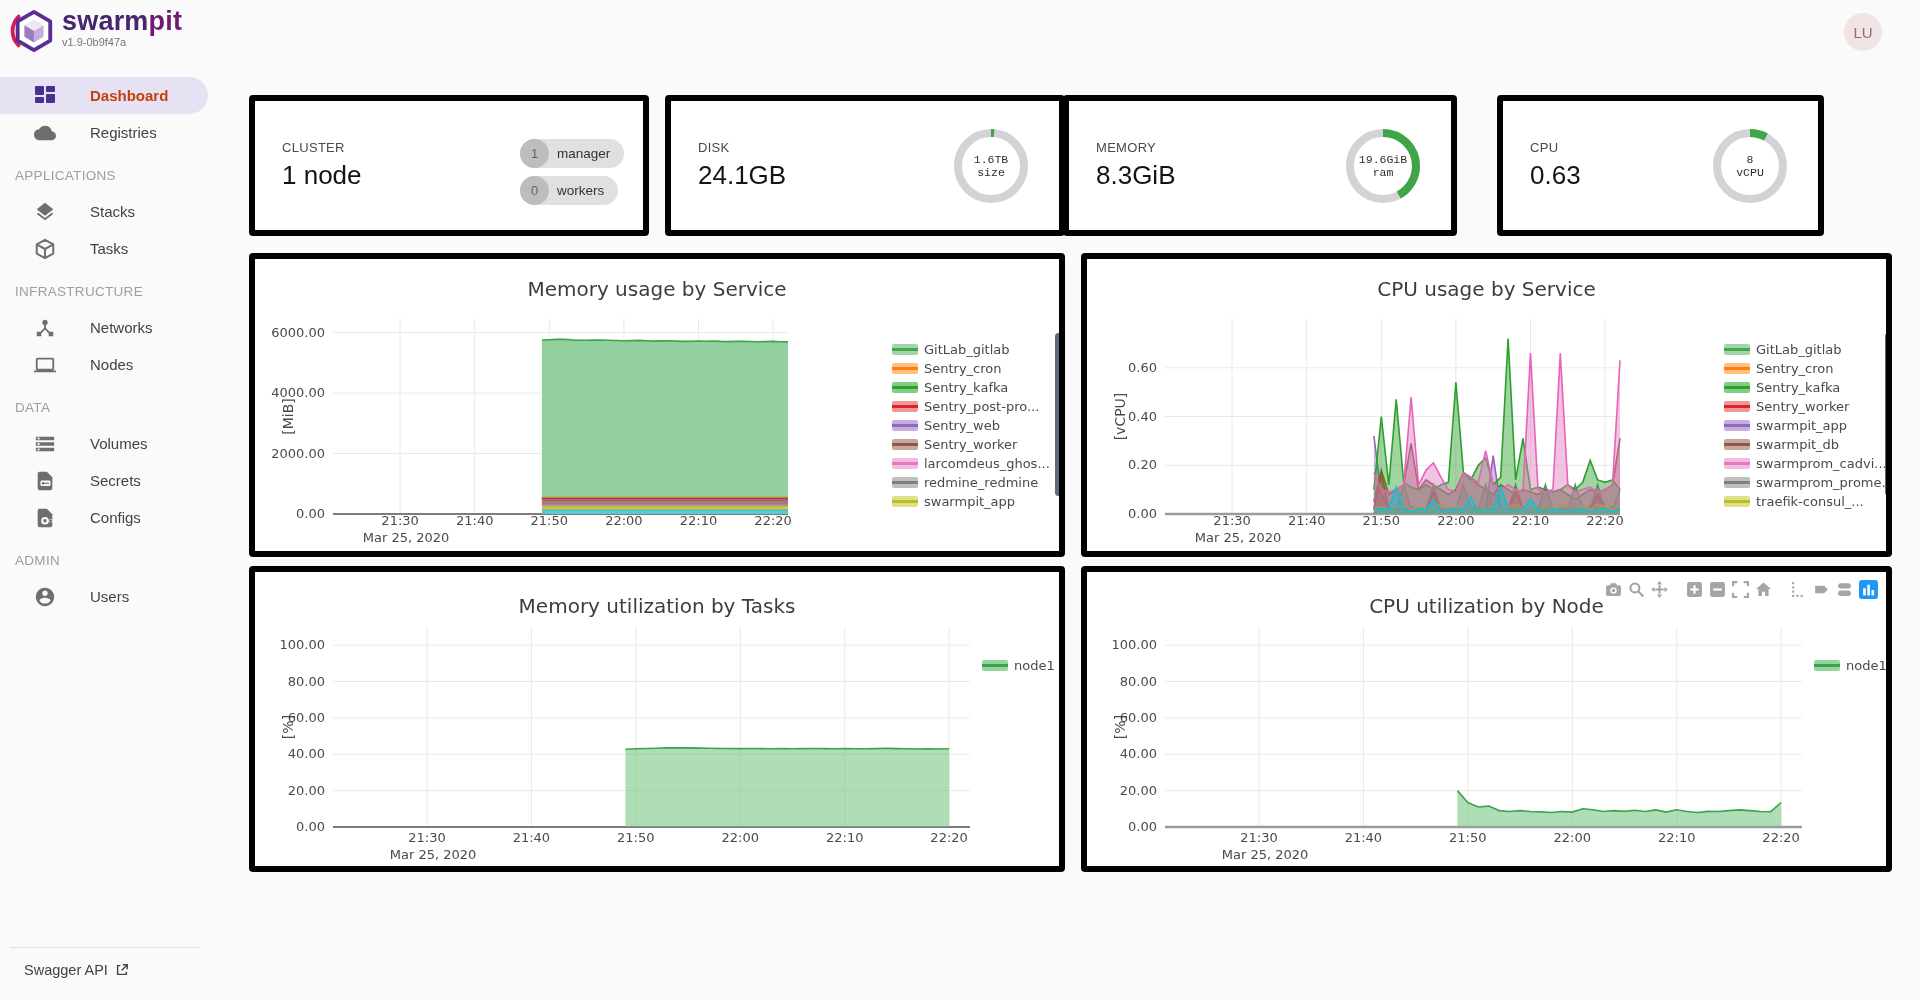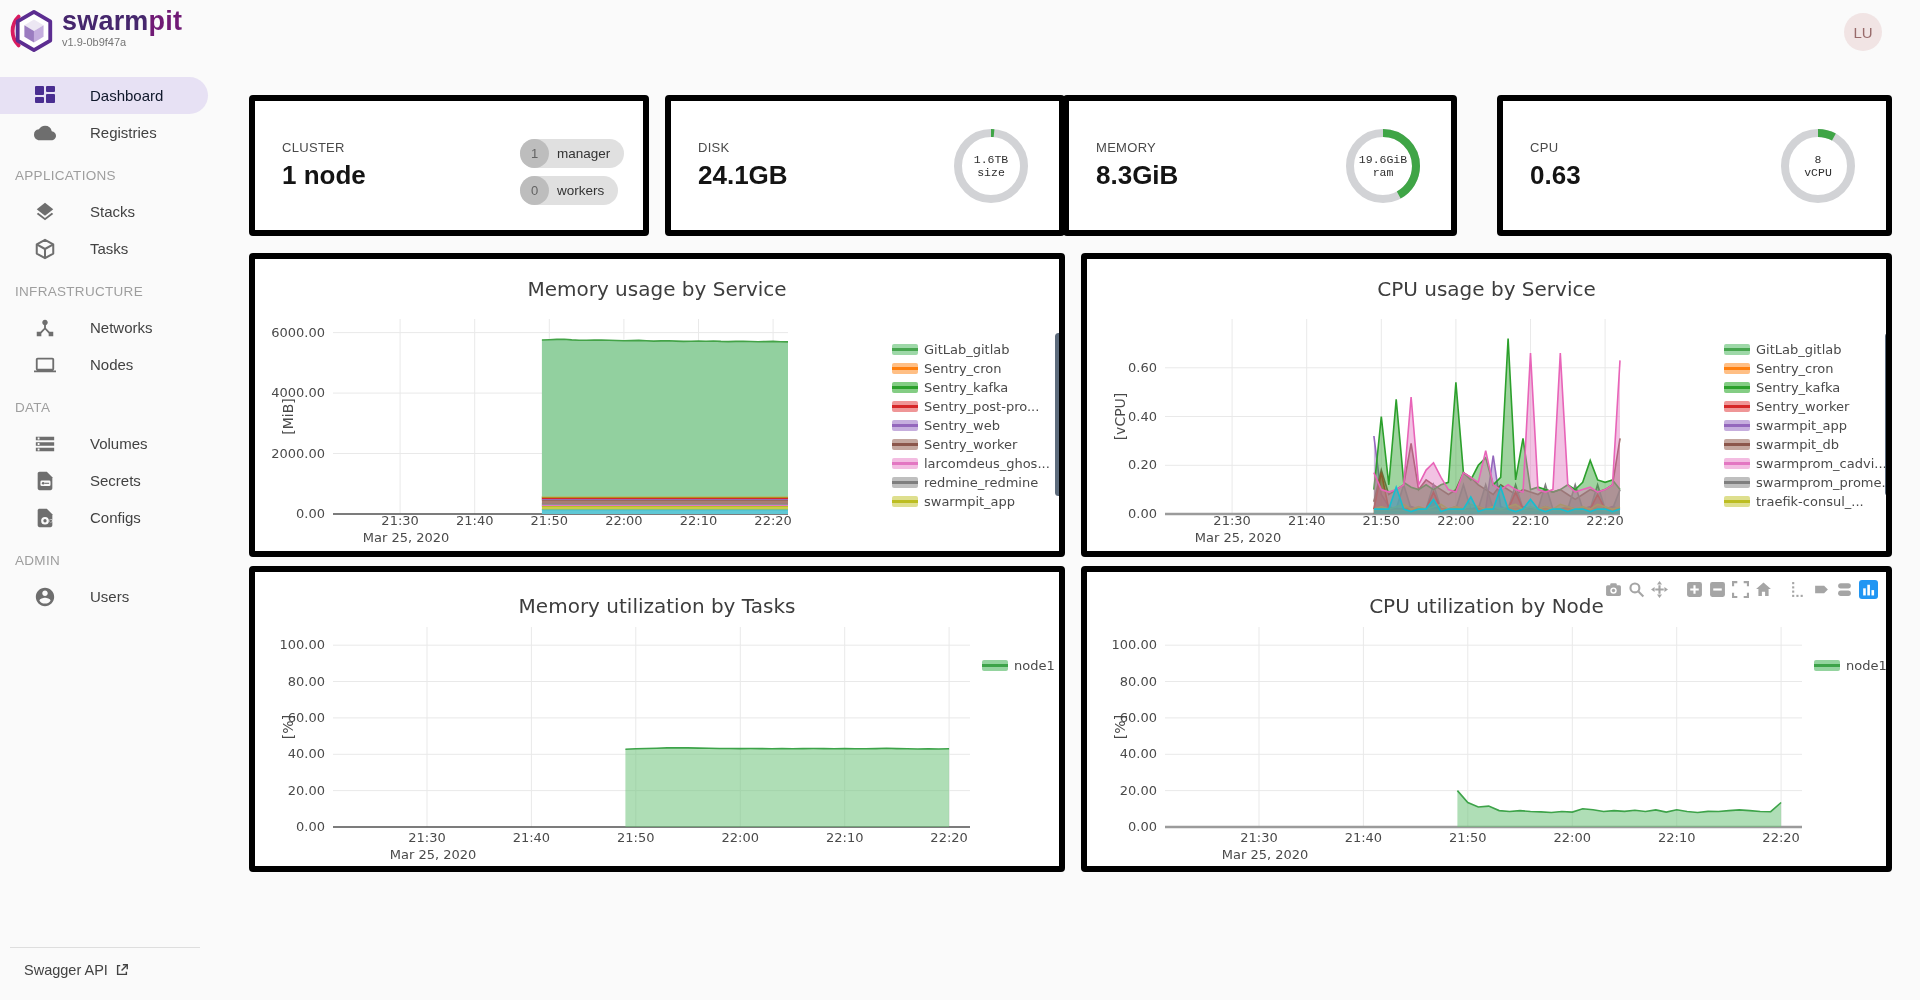--- a/index.html
+++ b/index.html
@@ -12,33 +12,33 @@
   .brand-bold{font-weight:700;color:#46276d;}
   .brand-light{font-weight:700;color:#701a75;}
   .version{font-size:11px;color:#757575;margin-top:2px;}
   nav{position:absolute;top:77px;left:0;width:210px;}
   .nav-item{height:37px;display:flex;align-items:center;padding-left:34px;cursor:pointer;position:relative;}
   .nav-item .nav-icon{width:22px;height:22px;color:#6e6e6e;margin-right:34px;flex:none;}
   .nav-icon svg{width:22px;height:22px;display:block;}
   .nav-label{font-size:15px;color:#424242;}
   .nav-item.active{background:#e7e1f4;border-radius:0 19px 19px 0;width:174px;padding-left:34px;}
   .nav-item.active .nav-icon{color:#4a2e91;}
-  .nav-item.active .nav-label{color:#0f172a;font-weight:400;}
+  .nav-item.active .nav-label{color:#c2410c;font-weight:700;}
   .nav-header{height:36px;display:flex;align-items:center;padding-left:15px;font-size:13.5px;color:#9e9e9e;letter-spacing:.3px;margin-top:6px;}
   .swagger{position:absolute;left:0;bottom:0;width:210px;}
   .swagger-divider{border-top:1px solid #dedede;margin:0 10px 14px 10px;}
   .swagger-link{display:flex;align-items:center;gap:7px;padding:0 0 22px 24px;font-size:14.5px;color:#424242;cursor:pointer;}
   .swagger-link svg{width:14px;height:14px;color:#424242;}
   
   .avatar{position:absolute;left:1844px;top:13px;width:38px;height:38px;border-radius:50%;background:#f1e4e4;color:#986a6a;font-size:15px;display:flex;align-items:center;justify-content:center;cursor:pointer;}
   
   .card{position:absolute;background:#fff;border:6px solid #000000;border-radius:4px;box-sizing:border-box;}
   .stat-card{height:141px;top:95px;display:flex;flex-direction:column;justify-content:center;padding-left:27px;}
   .stat-label{font-size:13px;color:#4a4a4a;letter-spacing:.3px;}
-  .stat-value{font-size:26px;font-weight:700;color:#141414;margin-top:5px;}
+  .stat-value{font-size:26px;font-weight:400;color:#141414;margin-top:5px;}
   .chips{position:absolute;left:265px;top:38px;}
   .chip{display:flex;align-items:center;background:#e0e0e0;border-radius:16px;height:29px;padding-right:14px;margin-bottom:8px;width:max-content;}
   .chip-num{width:29px;height:29px;border-radius:50%;background:#bdbdbd;color:#636363;display:flex;align-items:center;justify-content:center;font-size:13px;margin-right:8px;}
   .chip-label{font-size:13.5px;color:#333;}
   .gauge{position:absolute;right:30px;top:27px;width:76px;height:76px;}
   .gauge svg{position:absolute;inset:0;}
   .gauge-text{position:absolute;inset:0;display:flex;flex-direction:column;align-items:center;justify-content:center;font-size:11.5px;line-height:13px;color:#2f2f2f;font-family:Liberation Mono, monospace;}
   
   .chart-card{overflow:hidden;}
   .chart-title{position:absolute;left:0;right:0;text-align:center;font-family:"DejaVu Sans",sans-serif;font-size:20px;color:#3d3d3d;}
@@ -227,21 +227,21 @@
         <circle cx="38" cy="38" r="33" fill="none" stroke="#d2d3d6" stroke-width="8"></circle>
         <circle class="gauge-arc" cx="38" cy="38" r="33" fill="none" stroke="#3fa546" stroke-width="8" transform="rotate(-90 38 38)" stroke-dasharray="87.1 207.3"></circle>
       </svg>
     <div class="gauge-text">
         <span>19.6GiB</span>
         <span>ram</span>
       </div>
   </div>
 </div>
 
-<div class="card stat-card" style="left:1497px;width:395px;">
+<div class="card stat-card" style="left:1497px;width:327px;">
   <div class="stat-label">CPU</div>
   <div class="stat-value">0.63</div>
   <div class="gauge">
     <svg viewBox="0 0 76 76">
         <circle cx="38" cy="38" r="33" fill="none" stroke="#d2d3d6" stroke-width="8"></circle>
         <circle class="gauge-arc" cx="38" cy="38" r="33" fill="none" stroke="#3fa546" stroke-width="8" transform="rotate(-90 38 38)" stroke-dasharray="16.6 207.3"></circle>
       </svg>
     <div class="gauge-text">
         <span>8</span>
         <span>vCPU</span>

